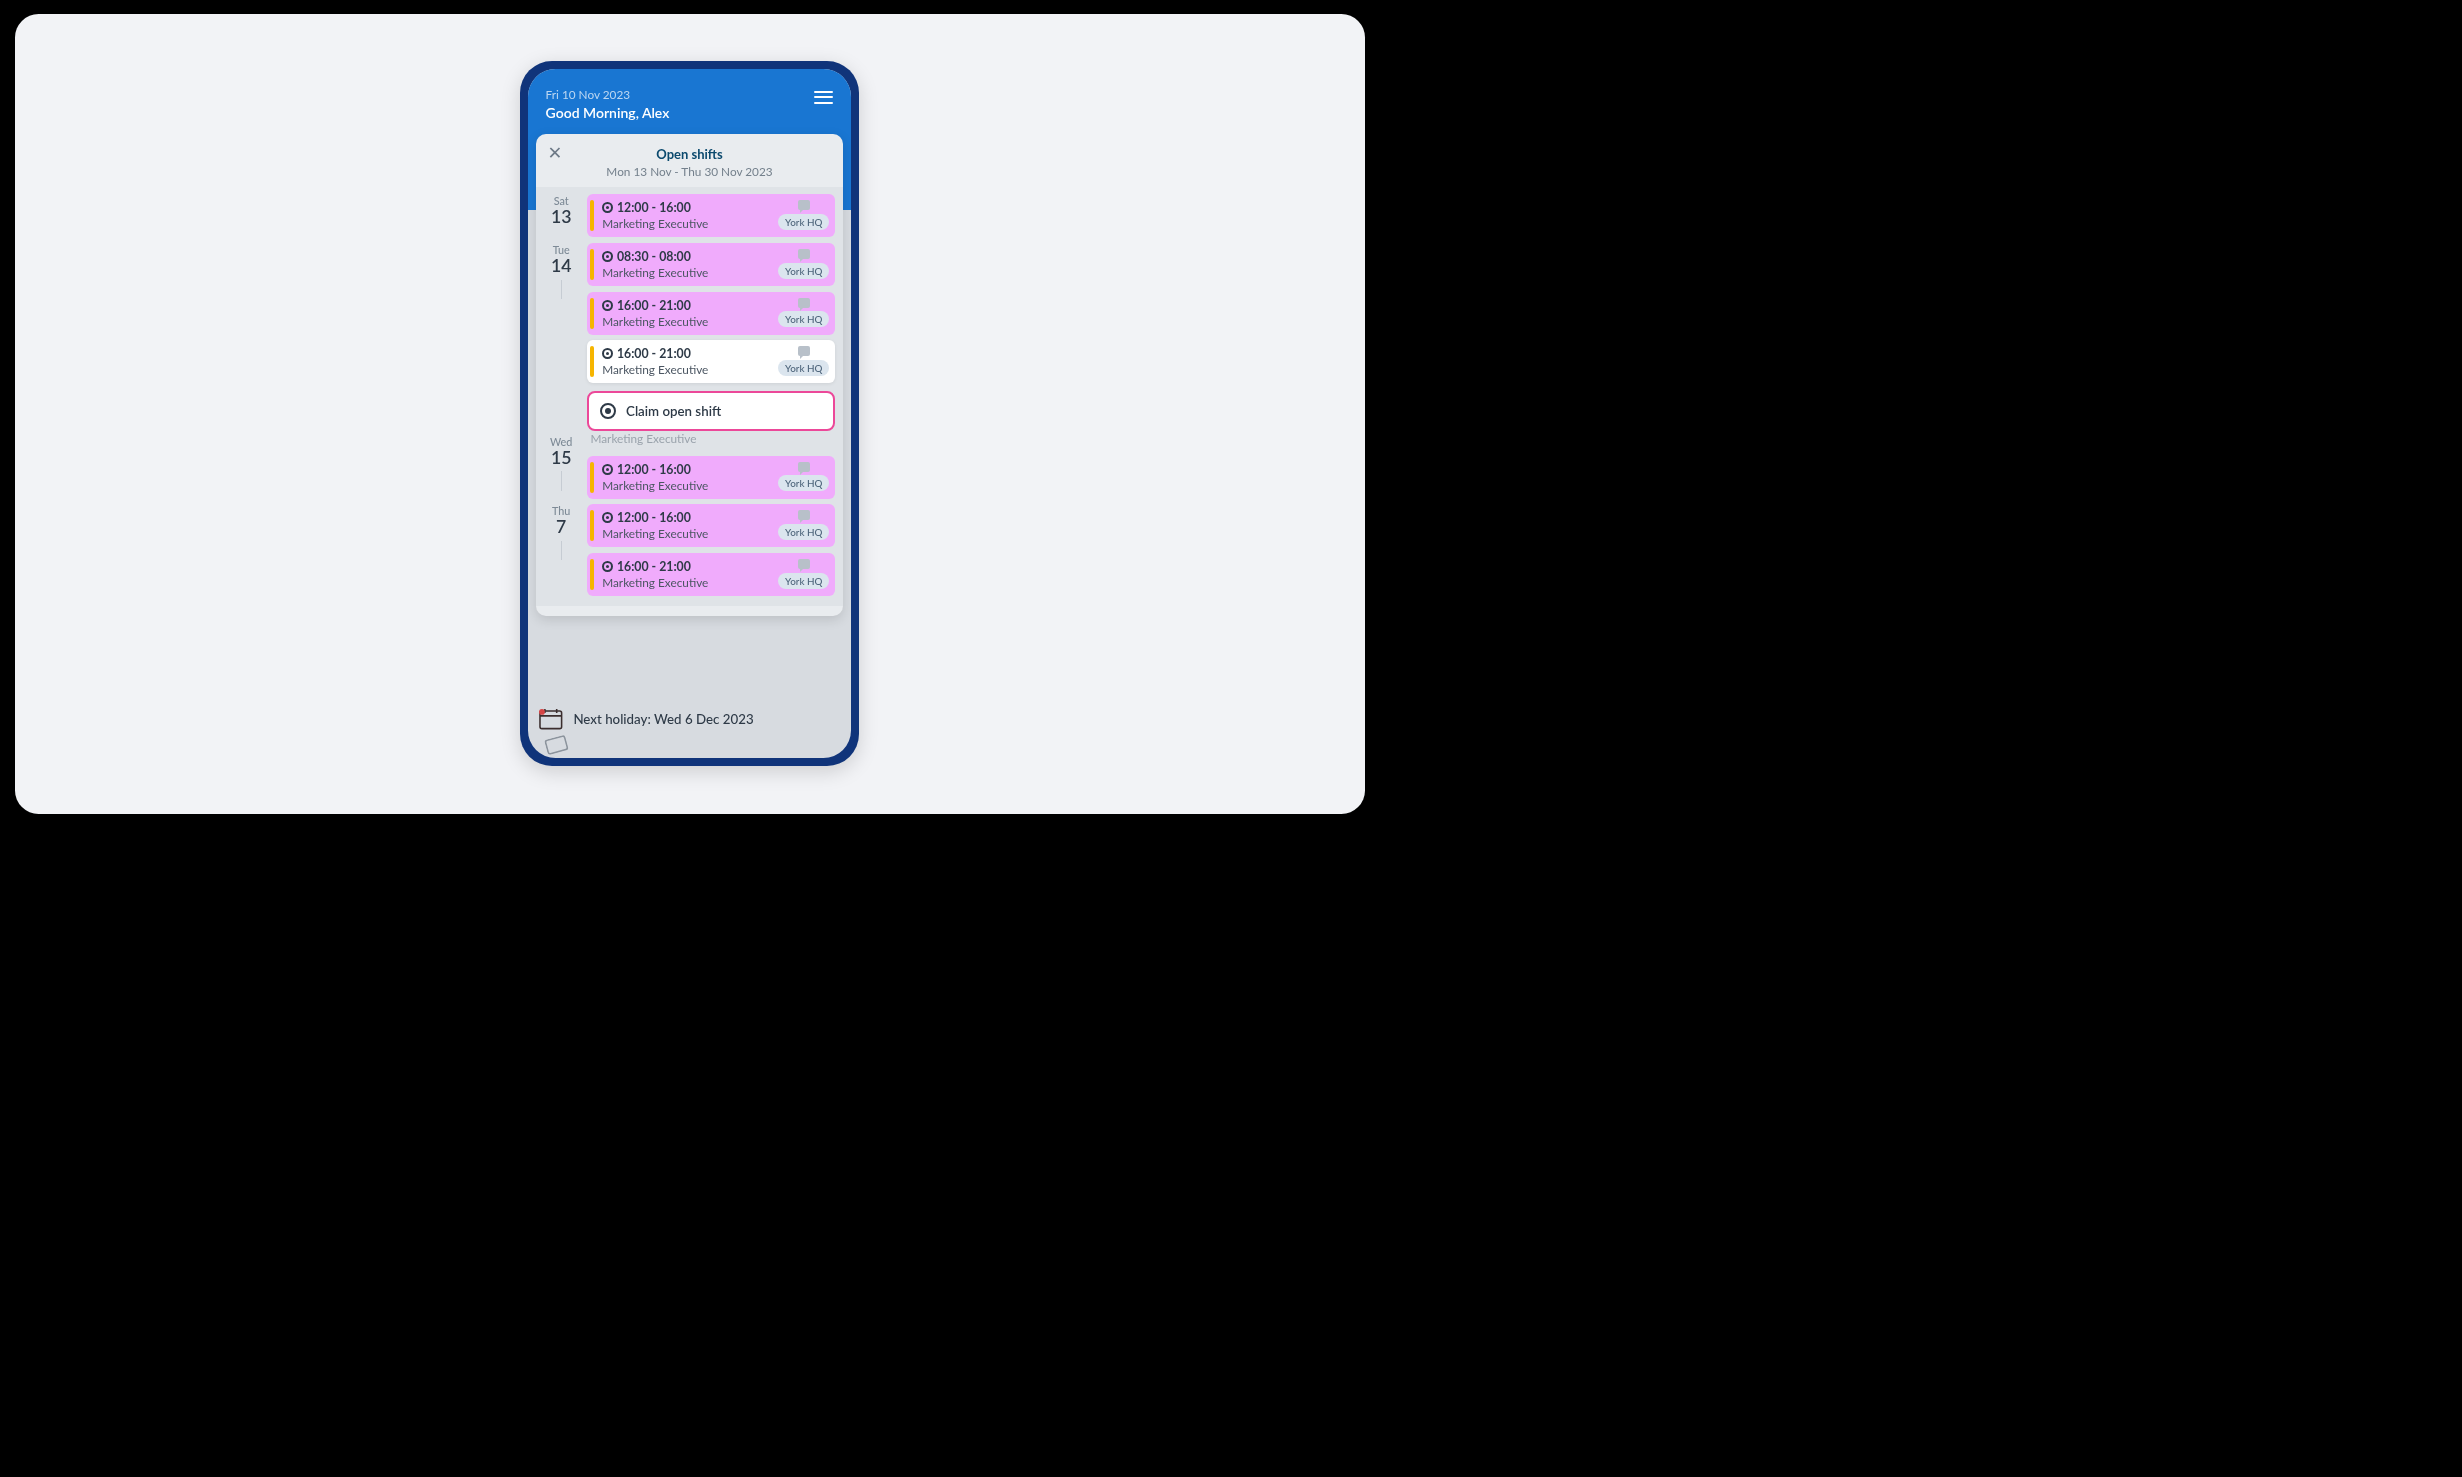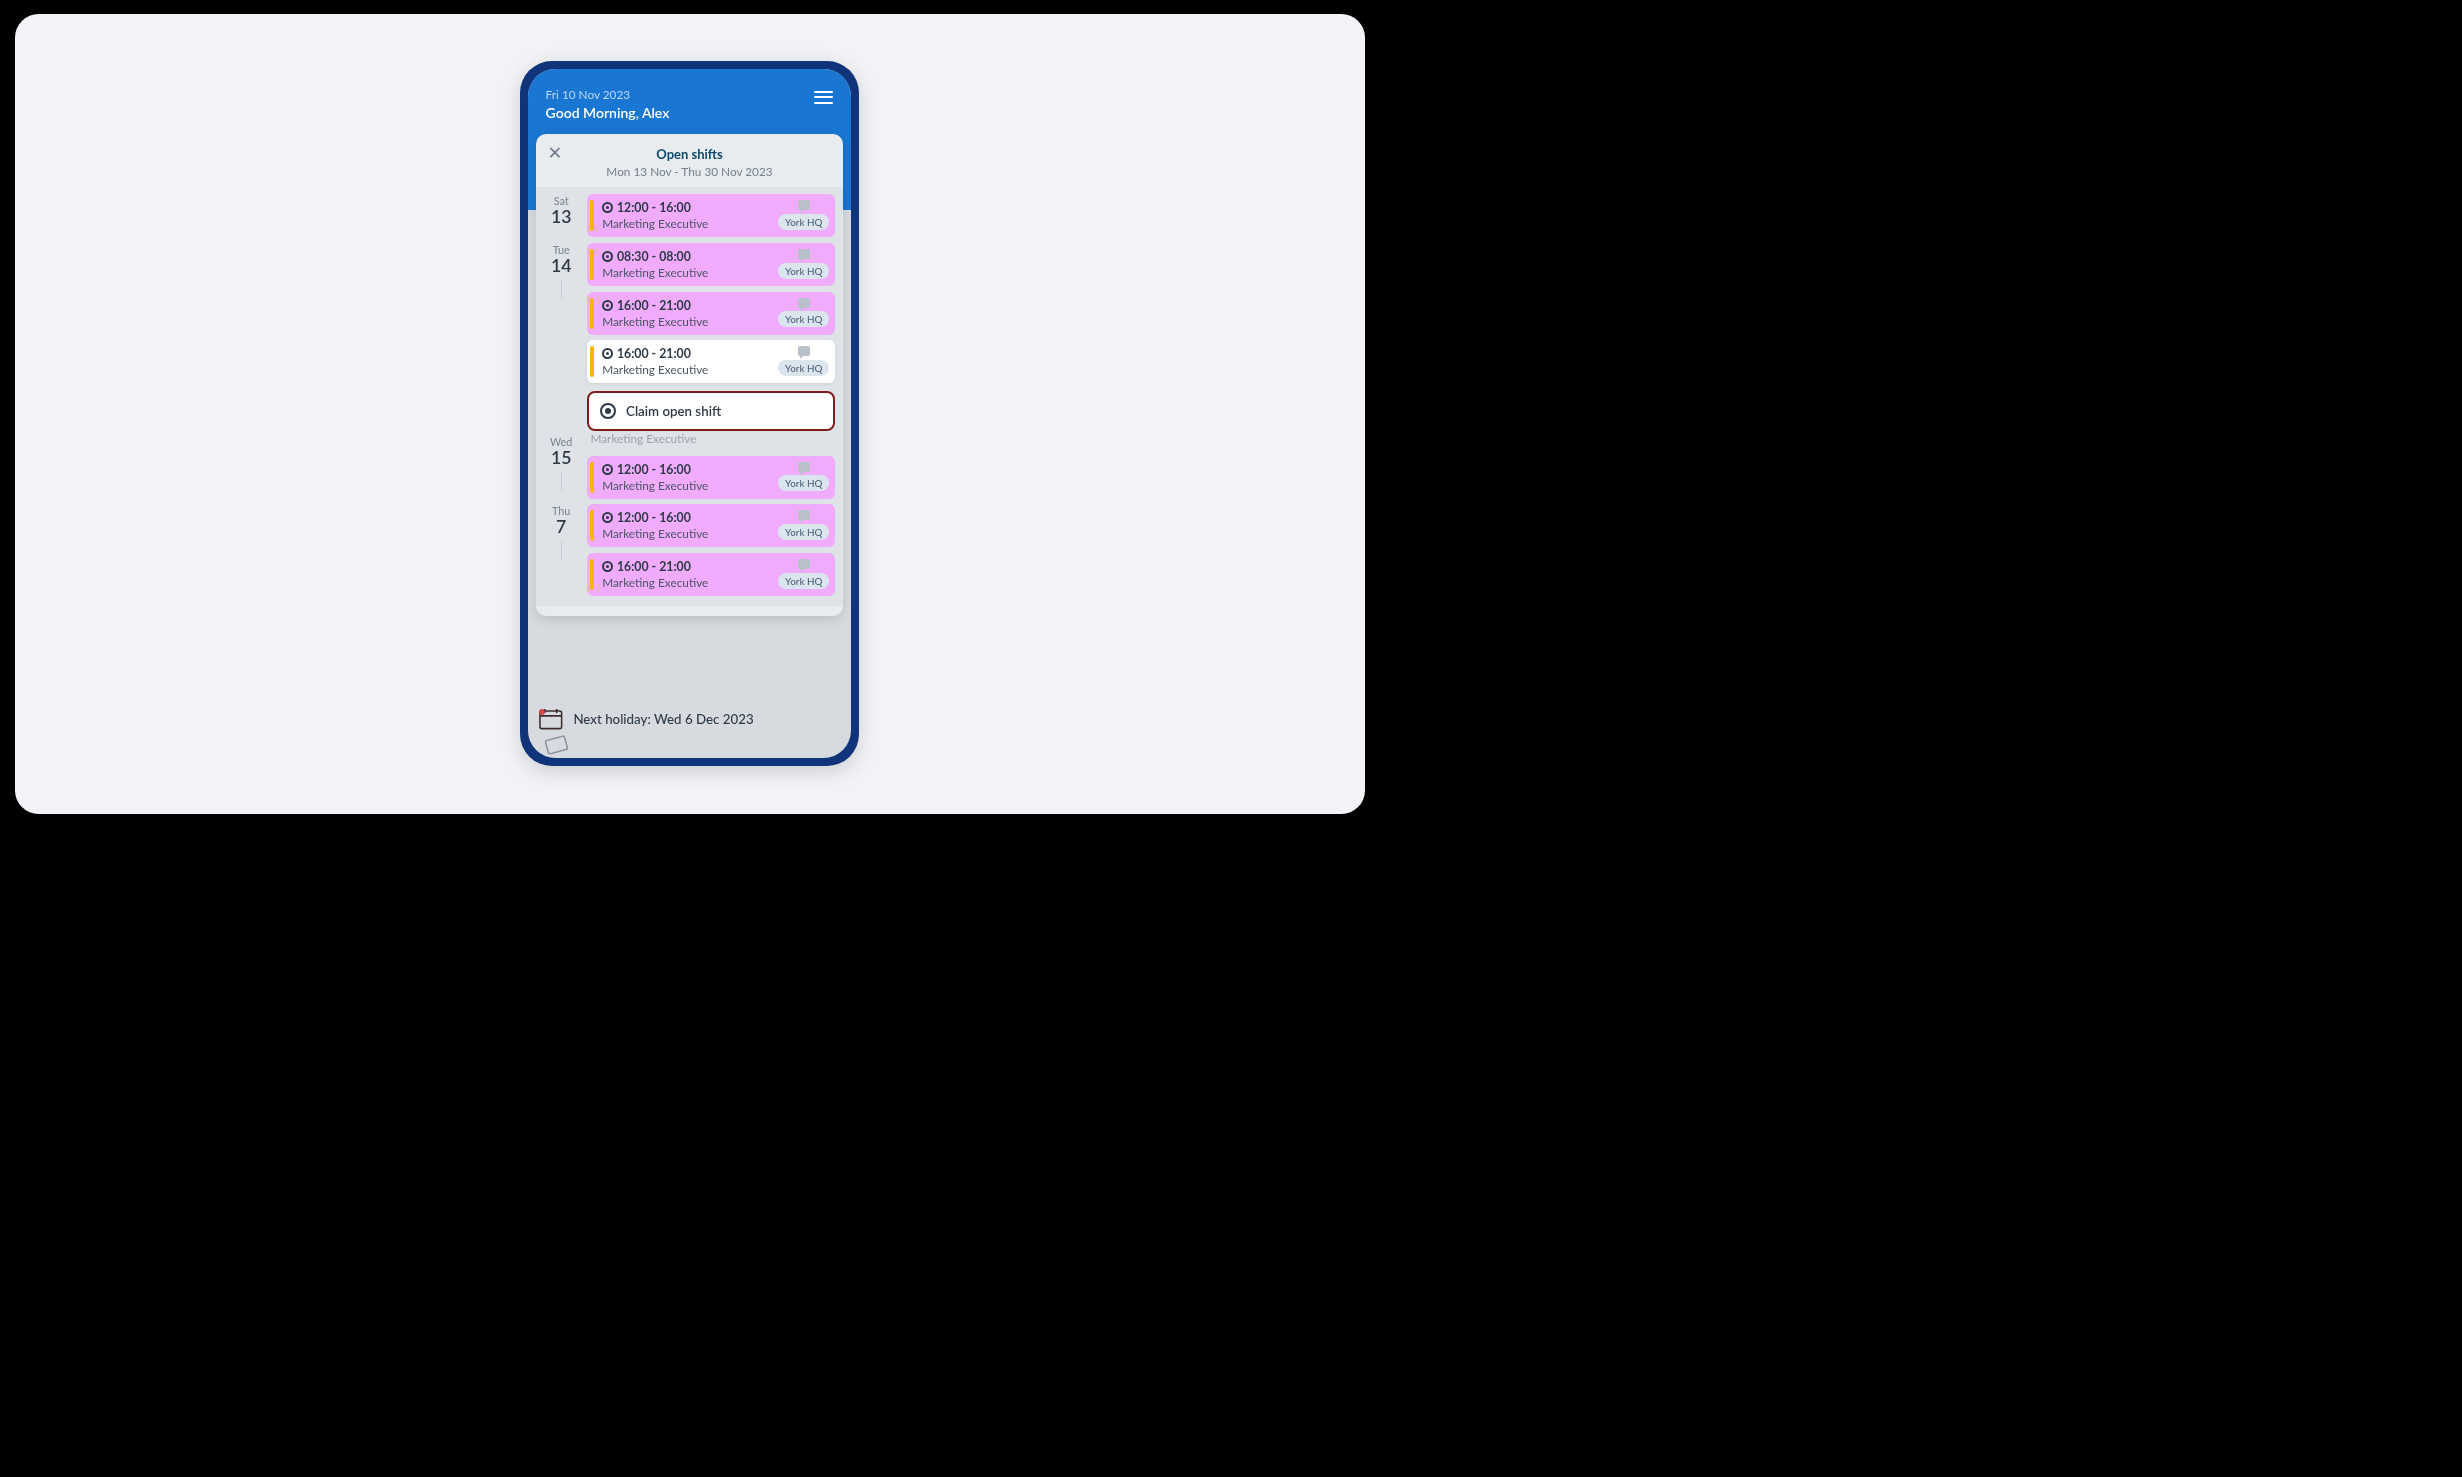--- a/index.html
+++ b/index.html
@@ -221,21 +221,21 @@
   }
   .dot-icon::after {
     content: "";
     width: 3px;
     height: 3px;
     background: #2e3a47;
     border-radius: 50%;
   }
   .claim-card {
     background: #ffffff;
-    border: 2px solid #7f1d1d;
+    border: 2px solid #ec4899;
     border-radius: 7.9px;
     padding: 9.9px 11.8px;
     display: flex;
     align-items: center;
     gap: 9.9px;
     margin: 2px 0 3.9px 0;
     cursor: pointer;
   }
   .claim-icon {
     width: 15.8px;

